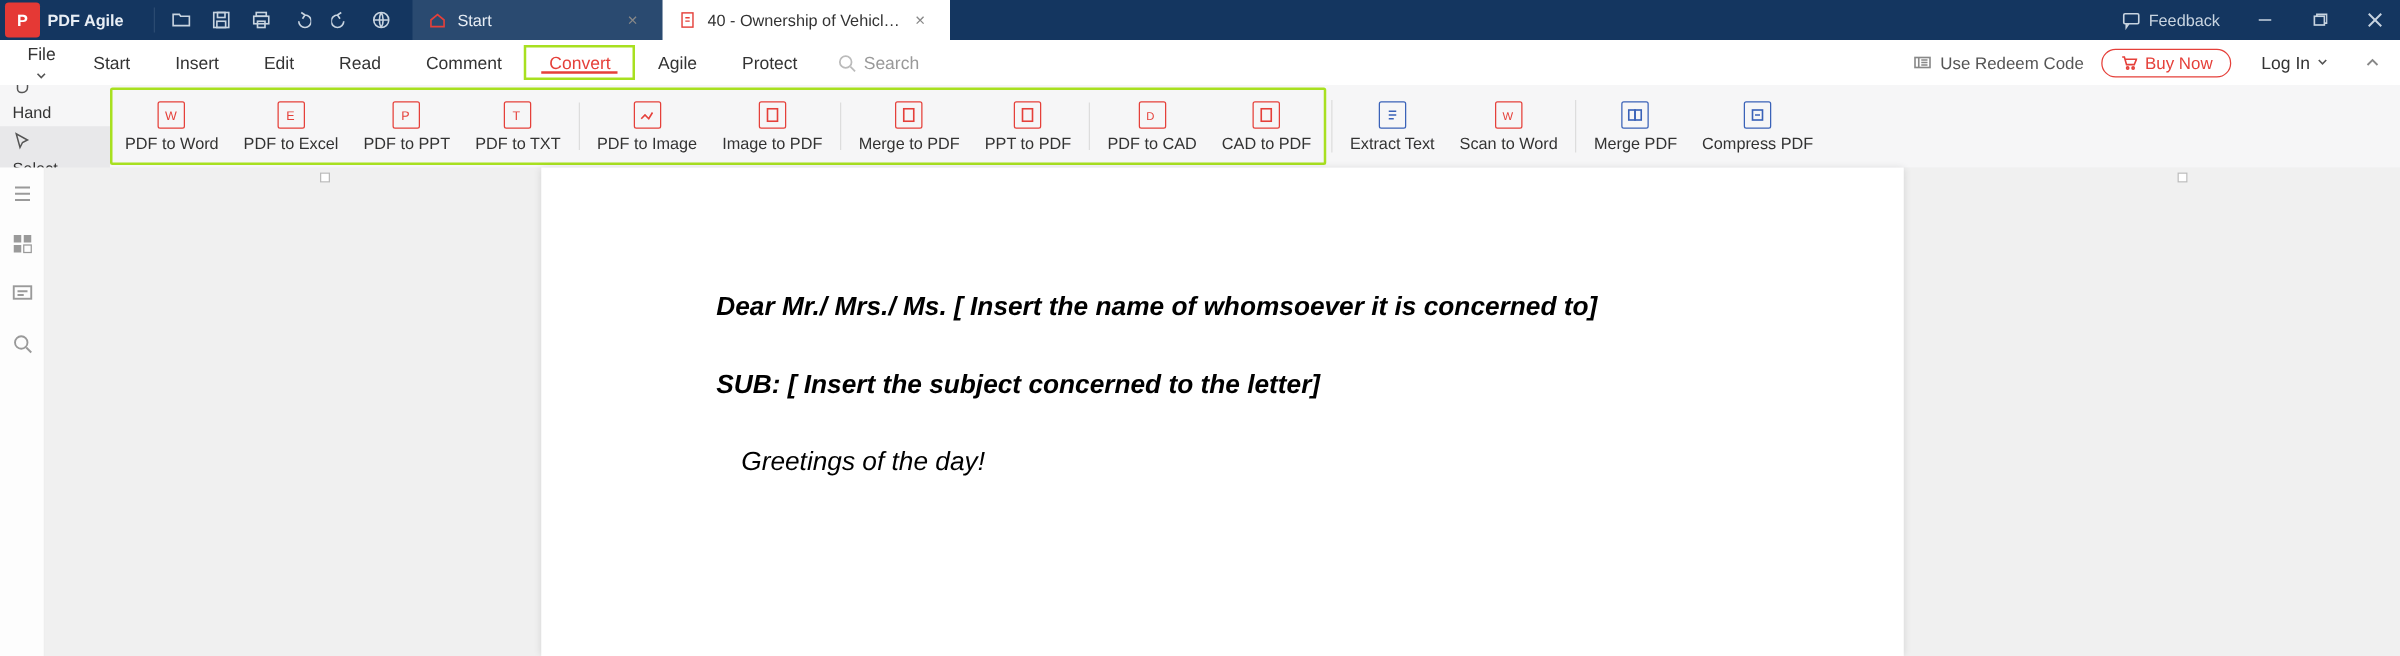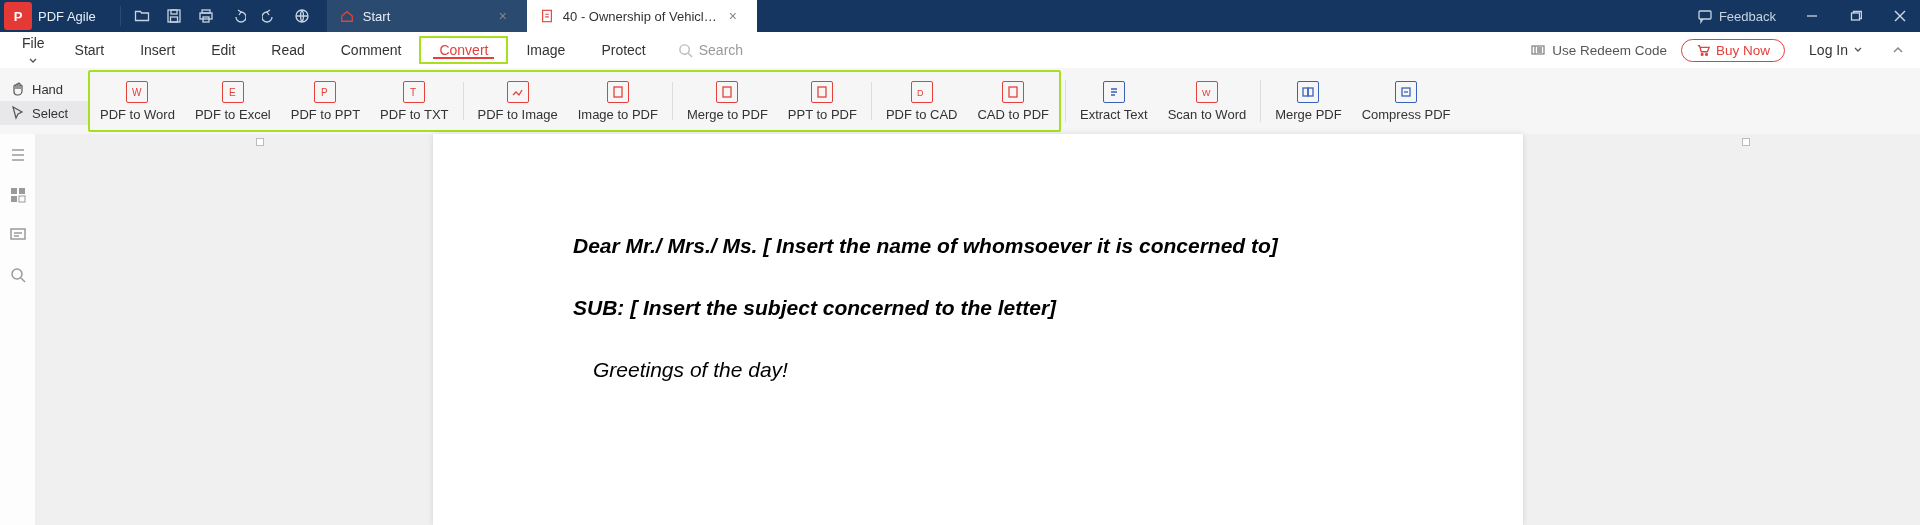--- a/index.html
+++ b/index.html
@@ -1,21 +1,21 @@
 <!DOCTYPE html>
 <html><head>
 <meta charset="utf-8">
 <style>
   * { box-sizing: border-box; margin: 0; padding: 0; font-family: "Segoe UI", Arial, sans-serif; }
   body { background: #f5f5f5; width: 1920px; height: 525px; overflow: hidden; user-select: none; }
 
   
   .titlebar { height: 32px; background: #143660; display: flex; align-items: center; color: #c8d4e0; font-size: 13px; }
   .app-logo { width: 28px; height: 28px; margin: 0 6px 0 4px; background: #e53935; border-radius: 3px; display: flex; align-items: center; justify-content: center; color: #fff; font-weight: bold; }
-  .app-name { font-weight: 400; margin-right: 18px; color:#e8eef5; }
+  .app-name { font-weight: 700; margin-right: 18px; color:#e8eef5; }
   .title-divider { width: 1px; height: 20px; background: #2a4a70; margin: 0 6px; }
   .title-icons { display: flex; align-items: center; gap: 2px; }
   .title-icon { width: 30px; height: 32px; display: flex; align-items:center; justify-content:center; cursor:pointer; color:#c8d4e0; }
   .doc-tabs { display: flex; align-items: stretch; height: 32px; margin-left: 10px; }
   .doc-tab { display: flex; align-items: center; padding: 0 12px; gap:8px; min-width: 200px; max-width:230px; position: relative; cursor:pointer; }
   .doc-tab.home { background: #2a4a70; color:#e8eef5; min-width:200px; justify-content:center;}
   .doc-tab.file { background: #ffffff; color:#333; min-width:220px; }
   .doc-tab .tab-label { flex:1; white-space:nowrap; overflow:hidden; text-overflow:ellipsis; font-size:13px; }
   .doc-tab .tab-close { width:16px; color:#888; font-size:14px; cursor:pointer;}
   .doc-tab .tab-icon { width:16px; height:16px; display:flex; align-items:center; justify-content:center;}
@@ -32,21 +32,21 @@
   .menu-search { display:flex; align-items:center; gap:6px; padding:0 14px; color:#999; cursor:text;}
   .menubar-right { margin-left:auto; display:flex; align-items:center; gap:14px; }
   .redeem { display:flex; align-items:center; gap:6px; color:#555; cursor:pointer; font-size:13.5px;}
   .buy-now { border:1.5px solid #e5403a; color:#e5403a; border-radius:14px; padding:3px 14px; display:flex; align-items:center; gap:6px; cursor:pointer; font-size:13.5px;}
   .login { display:flex; align-items:center; gap:6px; color:#333; cursor:pointer; padding:0 10px;}
   .collapse { color:#888; cursor:pointer; padding:0 6px;}
 
   
   .ribbon { height: 66px; background:#f6f6f7; display:flex; align-items:stretch; font-size:13px; color:#333; }
   .ribbon-left { width:88px; display:flex; flex-direction:column; justify-content:center; border-right:0; }
-  .ribbon-tool { display:flex; align-items:center; gap:6px; padding:4px 10px; cursor:pointer; }
+  .ribbon-tool { display:flex; gap:6px; padding:4px 10px; cursor:pointer;flex-direction:column; }
   .ribbon-tool.selected { background:#e8e8ea; }
   .ribbon-buttons { display:flex; align-items:stretch; flex:1; padding:4px 0;}
   .rbtn { display:flex; flex-direction:column; align-items:center; justify-content:center; padding:0 10px; min-width:78px; cursor:pointer; gap:4px;}
   .rbtn .ricon { width:22px; height:22px; border:1.5px solid #e5403a; border-radius:2px; position:relative; display:flex; align-items:center; justify-content:center; }
   .rbtn .ricon.blue { border-color:#3a62b8; }
   .rbtn .rlabel { font-size:13px; color:#333; white-space:nowrap;}
   .rgroup-sep { width:1px; background:#ddd; margin:8px 4px; }
   .highlight-group { border:2.5px solid #a8e020; border-radius:2px; display:flex; align-items:stretch; padding:2px 0; margin:-2px 0;}
 
   
@@ -178,21 +178,21 @@
   <div class="menu-item">
       <span>Read</span>
     </div>
   <div class="menu-item">
       <span>Comment</span>
     </div>
   <div class="menu-item active">
       <span>Convert</span>
     </div>
   <div class="menu-item">
-      <span>Image</span>
+      <span>Agile</span>
     </div>
   <div class="menu-item">
       <span>Protect</span>
     </div>
   <div class="menu-search">
     <svg width="15" height="15" viewBox="0 0 16 16" fill="none" stroke="#bbb" stroke-width="1.5">
         <circle cx="7" cy="7" r="5"></circle>
         <line x1="11" y1="11" x2="15" y2="15"></line>
       </svg>
     <span>Search</span>

